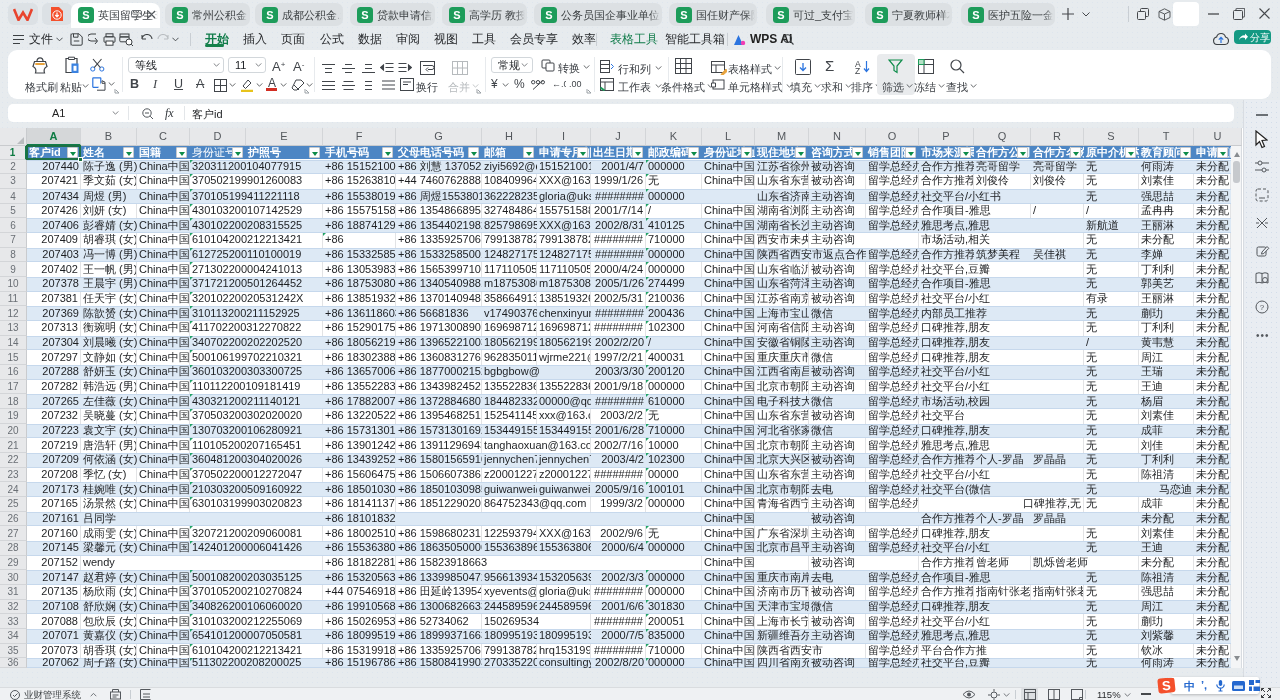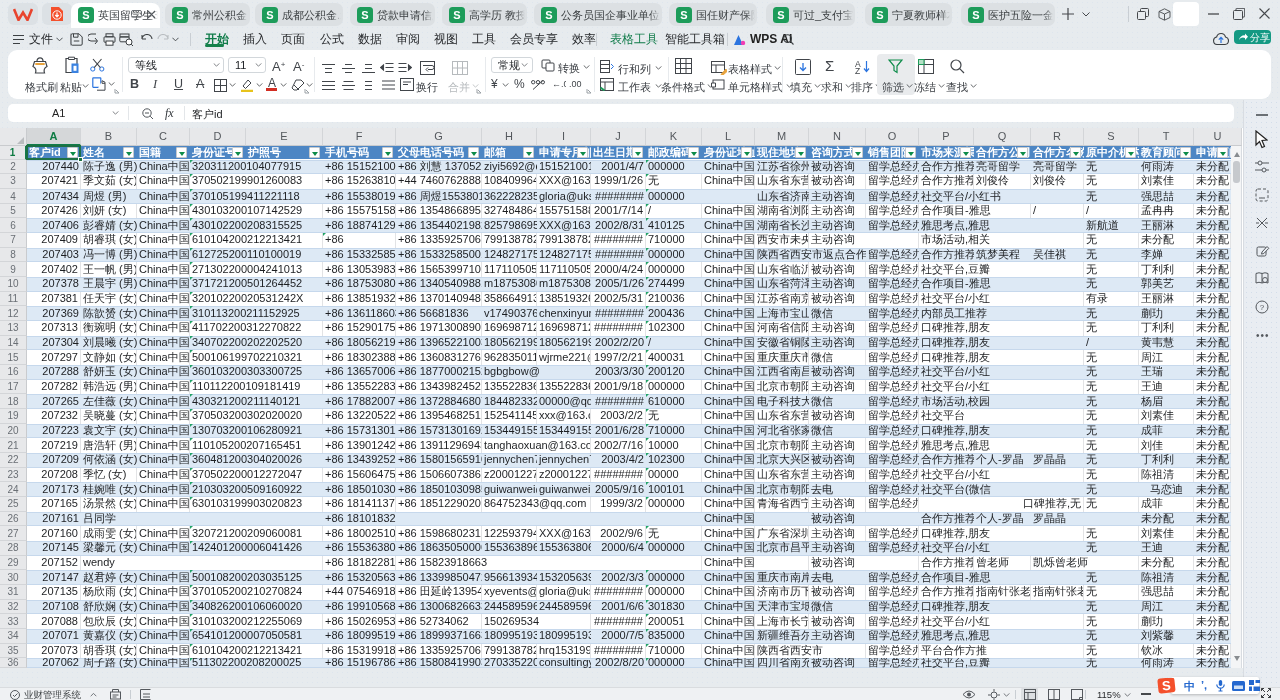--- a/index.html
+++ b/index.html
@@ -576,21 +576,21 @@
 <div class="rowhdr" style="top:501.0px;height:14.5px;line-height:14.5px">34</div>
 <div class="rowhdr" style="top:515.5px;height:14.5px;line-height:14.5px">35</div>
 <div class="rowhdr" style="top:530.0px;height:10.0px;line-height:10.0px">36</div>
 <div class="abs" style="left:27px;top:18.0px;width:1204px;height:13.4px;background:#4d86c4"></div>
 <div class="cell" style="left:27px;top:18.0px;width:54px;height:13.4px;line-height:13.4px;color:#fff;font-weight:bold">客户id</div>
 <div class="filt" style="left:67px;top:19.2px"></div>
 <div class="cell" style="left:81px;top:18.0px;width:56px;height:13.4px;line-height:13.4px;color:#fff;font-weight:bold">姓名</div>
 <div class="filt" style="left:123px;top:19.2px"></div>
 <div class="cell" style="left:137px;top:18.0px;width:53px;height:13.4px;line-height:13.4px;color:#fff;font-weight:bold">国籍</div>
 <div class="filt" style="left:176px;top:19.2px"></div>
-<div class="cell" style="left:190px;top:18.0px;width:56px;height:13.4px;line-height:13.4px;color:#fff;font-weight:bold">身份证号</div>
+<div class="cell" style="left:190px;top:18.0px;width:56px;height:13.4px;line-height:13.4px;color:#fff;font-weight:normal">身份证号</div>
 <div class="filt" style="left:232px;top:19.2px"></div>
 <div class="cell" style="left:246px;top:18.0px;width:77px;height:13.4px;line-height:13.4px;color:#fff;font-weight:bold">护照号</div>
 <div class="filt" style="left:309px;top:19.2px"></div>
 <div class="cell" style="left:323px;top:18.0px;width:73px;height:13.4px;line-height:13.4px;color:#fff;font-weight:bold">手机号码</div>
 <div class="filt" style="left:382px;top:19.2px"></div>
 <div class="cell" style="left:396px;top:18.0px;width:86px;height:13.4px;line-height:13.4px;color:#fff;font-weight:bold">父母电话号码</div>
 <div class="filt" style="left:468px;top:19.2px"></div>
 <div class="cell" style="left:482px;top:18.0px;width:55px;height:13.4px;line-height:13.4px;color:#fff;font-weight:bold">邮箱</div>
 <div class="filt" style="left:523px;top:19.2px"></div>
 <div class="cell" style="left:537px;top:18.0px;width:54px;height:13.4px;line-height:13.4px;color:#fff;font-weight:bold">申请专用邮</div>
@@ -1040,21 +1040,21 @@
 <div class="cell" style="left:482px;top:354.0px;width:55px;height:15.0px;line-height:14.0px;text-align:left">guiwanwei@qq.com</div>
 <div class="cell" style="left:537px;top:354.0px;width:54px;height:15.0px;line-height:14.0px;text-align:left">guiwanwei@163.com</div>
 <div class="cell" style="left:591px;top:354.0px;width:55px;height:15.0px;line-height:14.0px;text-align:right">2005/9/16</div>
 <div class="cell" style="left:646px;top:354.0px;width:56px;height:15.0px;line-height:14.0px;text-align:left"><i class="tri"></i>100101</div>
 <div class="cell" style="left:702px;top:354.0px;width:53px;height:15.0px;line-height:14.0px;text-align:left">China中国</div>
 <div class="cell" style="left:755px;top:354.0px;width:54px;height:15.0px;line-height:14.0px;text-align:left">北京市朝阳区</div>
 <div class="cell" style="left:809px;top:354.0px;width:57px;height:15.0px;line-height:14.0px;text-align:left">去电</div>
 <div class="cell" style="left:866px;top:354.0px;width:53px;height:15.0px;line-height:14.0px;text-align:left">留学总经办</div>
 <div class="cell" style="left:919px;top:354.0px;width:165px;height:15.0px;line-height:14.0px;text-align:left">社交平台(微信</div>
 <div class="cell" style="left:1084px;top:354.0px;width:55px;height:15.0px;line-height:14.0px;text-align:left">无</div>
-<div class="cell" style="left:1139px;top:354.0px;width:55px;height:15.0px;line-height:14.0px;text-align:center">马恋迪</div>
+<div class="cell" style="left:1139px;top:354.0px;width:55px;height:15.0px;line-height:14.0px;text-align:right">马恋迪</div>
 <div class="cell" style="left:1194px;top:354.0px;width:37px;height:15.0px;line-height:14.0px;text-align:left">未分配</div>
 <div class="cell gl" style="left:27px;top:369.0px;width:54px;height:14.5px;line-height:13.5px;text-align:right">207165</div>
 <div class="cell gl" style="left:81px;top:369.0px;width:56px;height:14.5px;line-height:13.5px;text-align:left">汤景然 (女)</div>
 <div class="cell gl" style="left:137px;top:369.0px;width:53px;height:14.5px;line-height:13.5px;text-align:left">China中国</div>
 <div class="cell gl" style="left:190px;top:369.0px;width:133px;height:14.5px;line-height:13.5px;text-align:left"><i class="tri"></i>630103199903020823</div>
 <div class="cell gl" style="left:323px;top:369.0px;width:73px;height:14.5px;line-height:13.5px;text-align:left">+86 18141137999</div>
 <div class="cell gl" style="left:396px;top:369.0px;width:86px;height:14.5px;line-height:13.5px;text-align:left">+86 18512290209</div>
 <div class="cell gl" style="left:482px;top:369.0px;width:109px;height:14.5px;line-height:13.5px;text-align:left">864752343@qq.com</div>
 <div class="cell gl" style="left:591px;top:369.0px;width:55px;height:14.5px;line-height:13.5px;text-align:right">1999/3/2</div>
 <div class="cell gl" style="left:646px;top:369.0px;width:56px;height:14.5px;line-height:13.5px;text-align:left"><i class="tri"></i>000000</div>

